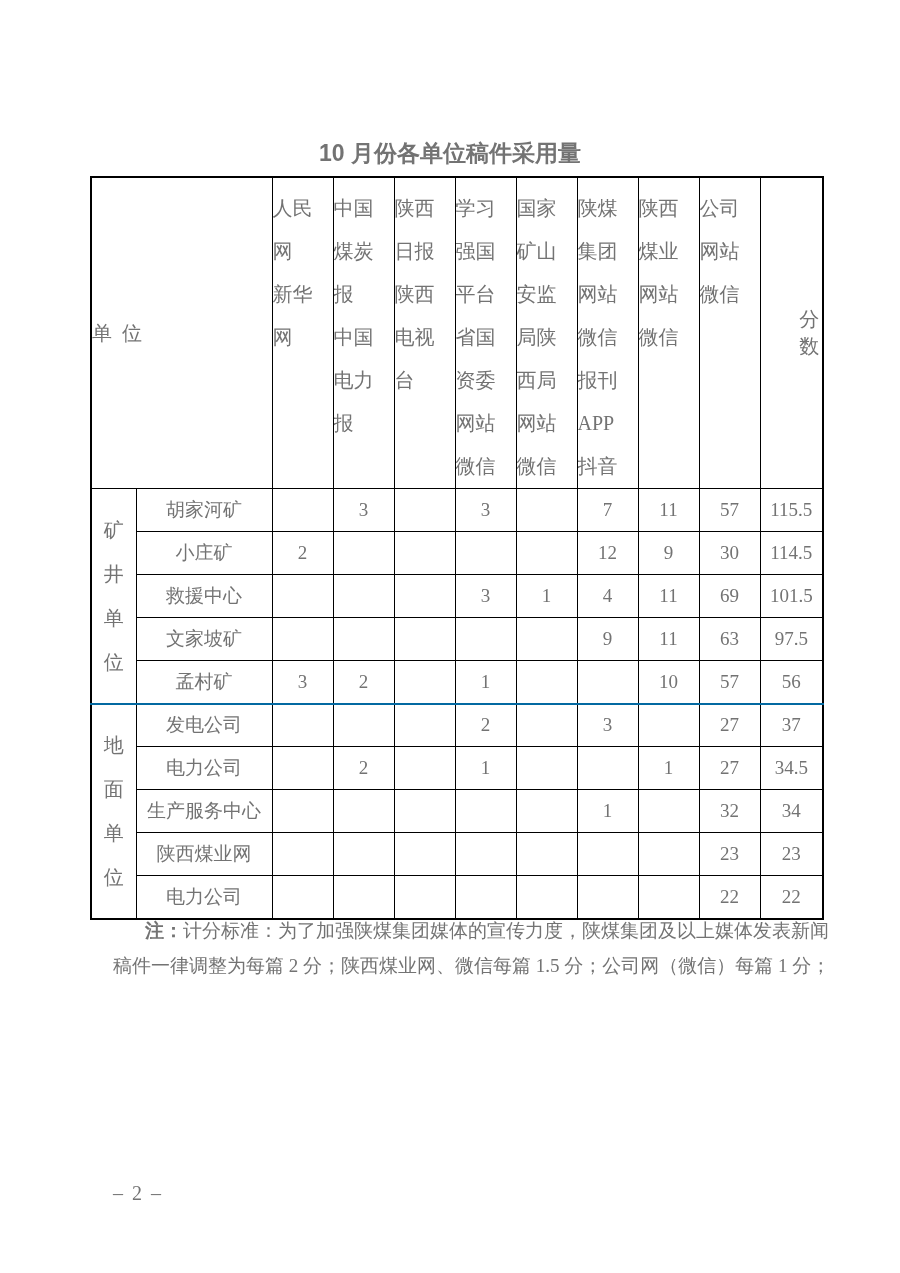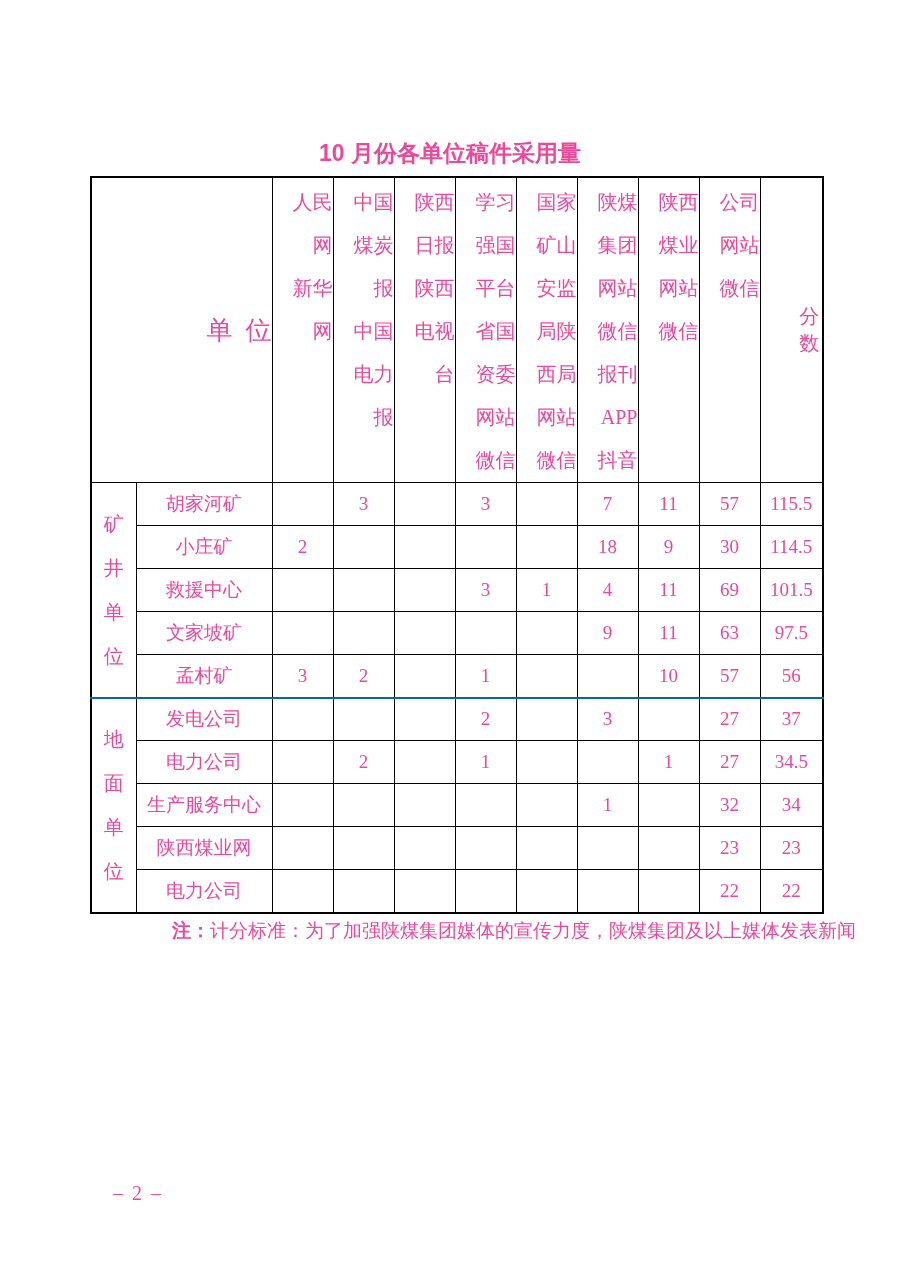--- a/index.html
+++ b/index.html
@@ -2,21 +2,21 @@
 <html><head>
 <meta charset="utf-8">
 <style>
   * { margin: 0; padding: 0; box-sizing: border-box; }
   html, body { background: #ffffff; }
   .page {
     position: relative;
     width: 900px;
     height: 1273px;
     background: #ffffff;
-    color: #ec4899;
+    color: #737373;
     font-family: "Liberation Serif", "DejaVu Serif", serif;
     overflow: hidden;
   }
   .title {
     position: absolute;
     top: 138px;
     left: 0;
     width: 100%;
     text-align: center;
     font-family: "Liberation Sans", "DejaVu Sans", sans-serif;
@@ -34,30 +34,30 @@
     border: 2px solid #000;
   }
   .report th, .report td {
     border: 1px solid #000;
     font-weight: normal;
     overflow: hidden;
   }
   th.media-head {
     height: 300px;
     vertical-align: top;
-    text-align: right;
-    padding-top: 3px;
+    text-align: left;
+    padding-top: 9px;
     font-size: 20px;
     line-height: 43px;
     white-space: pre-line;
   }
   th.unit-head {
     vertical-align: middle;
-    text-align: right;
-    font-size: 26px;
+    text-align: left;
+    font-size: 20px;
     white-space: pre;
   }
   th.score-head {
     vertical-align: middle;
     text-align: center;
     font-size: 20px;
     padding-left: 36px;
   }
   .report td {
     height: 43px;
@@ -72,21 +72,20 @@
     padding: 0;
   }
   tr.group-sep td { border-top: 2px solid #0369a1; }
   .note {
     position: absolute;
     left: 113px;
     top: 913px;
     width: 720px;
     font-size: 19px;
     line-height: 35px;
-    margin-left: 27px;
   }
   .note-line { white-space: nowrap; }
   .note-line.first { padding-left: 32px; }
   .note .bold { font-weight: bold; }
   .pageno {
     position: absolute;
     left: 113px;
     top: 1182px;
     font-size: 20px;
     letter-spacing: 2px;
@@ -179,21 +178,21 @@
         <td class="val">57</td>
         <td class="val score">115.5</td>
       </tr>
       <tr>
         <td class="unit-name">小庄矿</td>
         <td class="val">2</td>
         <td class="val"></td>
         <td class="val"></td>
         <td class="val"></td>
         <td class="val"></td>
-        <td class="val">18</td>
+        <td class="val">12</td>
         <td class="val">9</td>
         <td class="val">30</td>
         <td class="val score">114.5</td>
       </tr>
       <tr>
         <td class="unit-name">救援中心</td>
         <td class="val"></td>
         <td class="val"></td>
         <td class="val"></td>
         <td class="val">3</td>
@@ -289,17 +288,18 @@
         <td class="val"></td>
         <td class="val"></td>
         <td class="val">22</td>
         <td class="val score">22</td>
       </tr>
     </tbody>
   </table>
 
   <div class="note">
     <div class="note-line first"><span class="bold">注：</span><span>计分标准：为了加强陕煤集团媒体的宣传力度，陕煤集团及以上媒体发表新闻</span></div>
+    <div class="note-line">稿件一律调整为每篇 2 分；陕西煤业网、微信每篇 1.5 分；公司网（微信）每篇 1 分；</div>
   </div>
 
   <div class="pageno">– 2 –</div>
 
 </div>
 
 </body></html>

